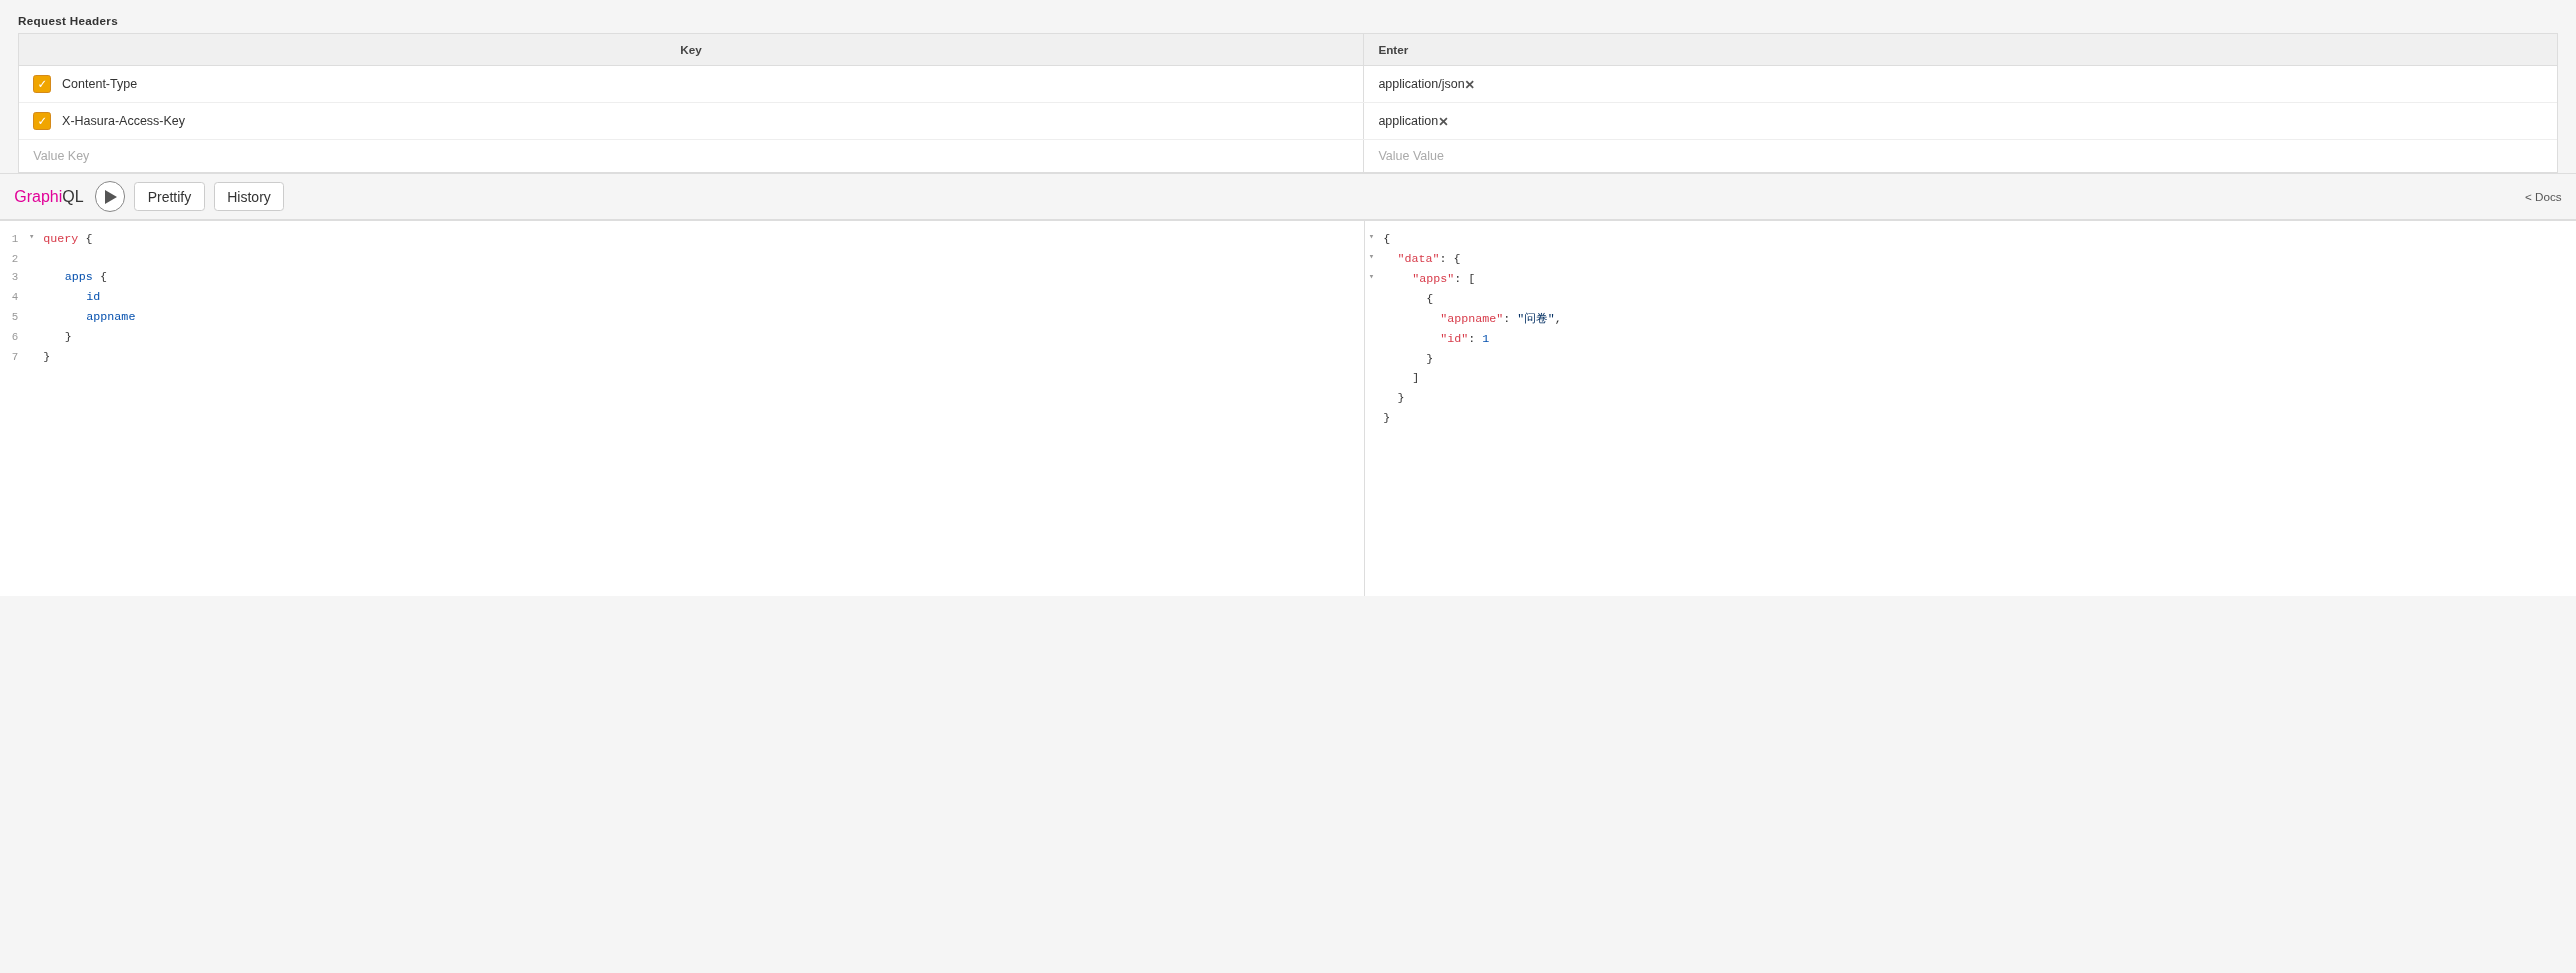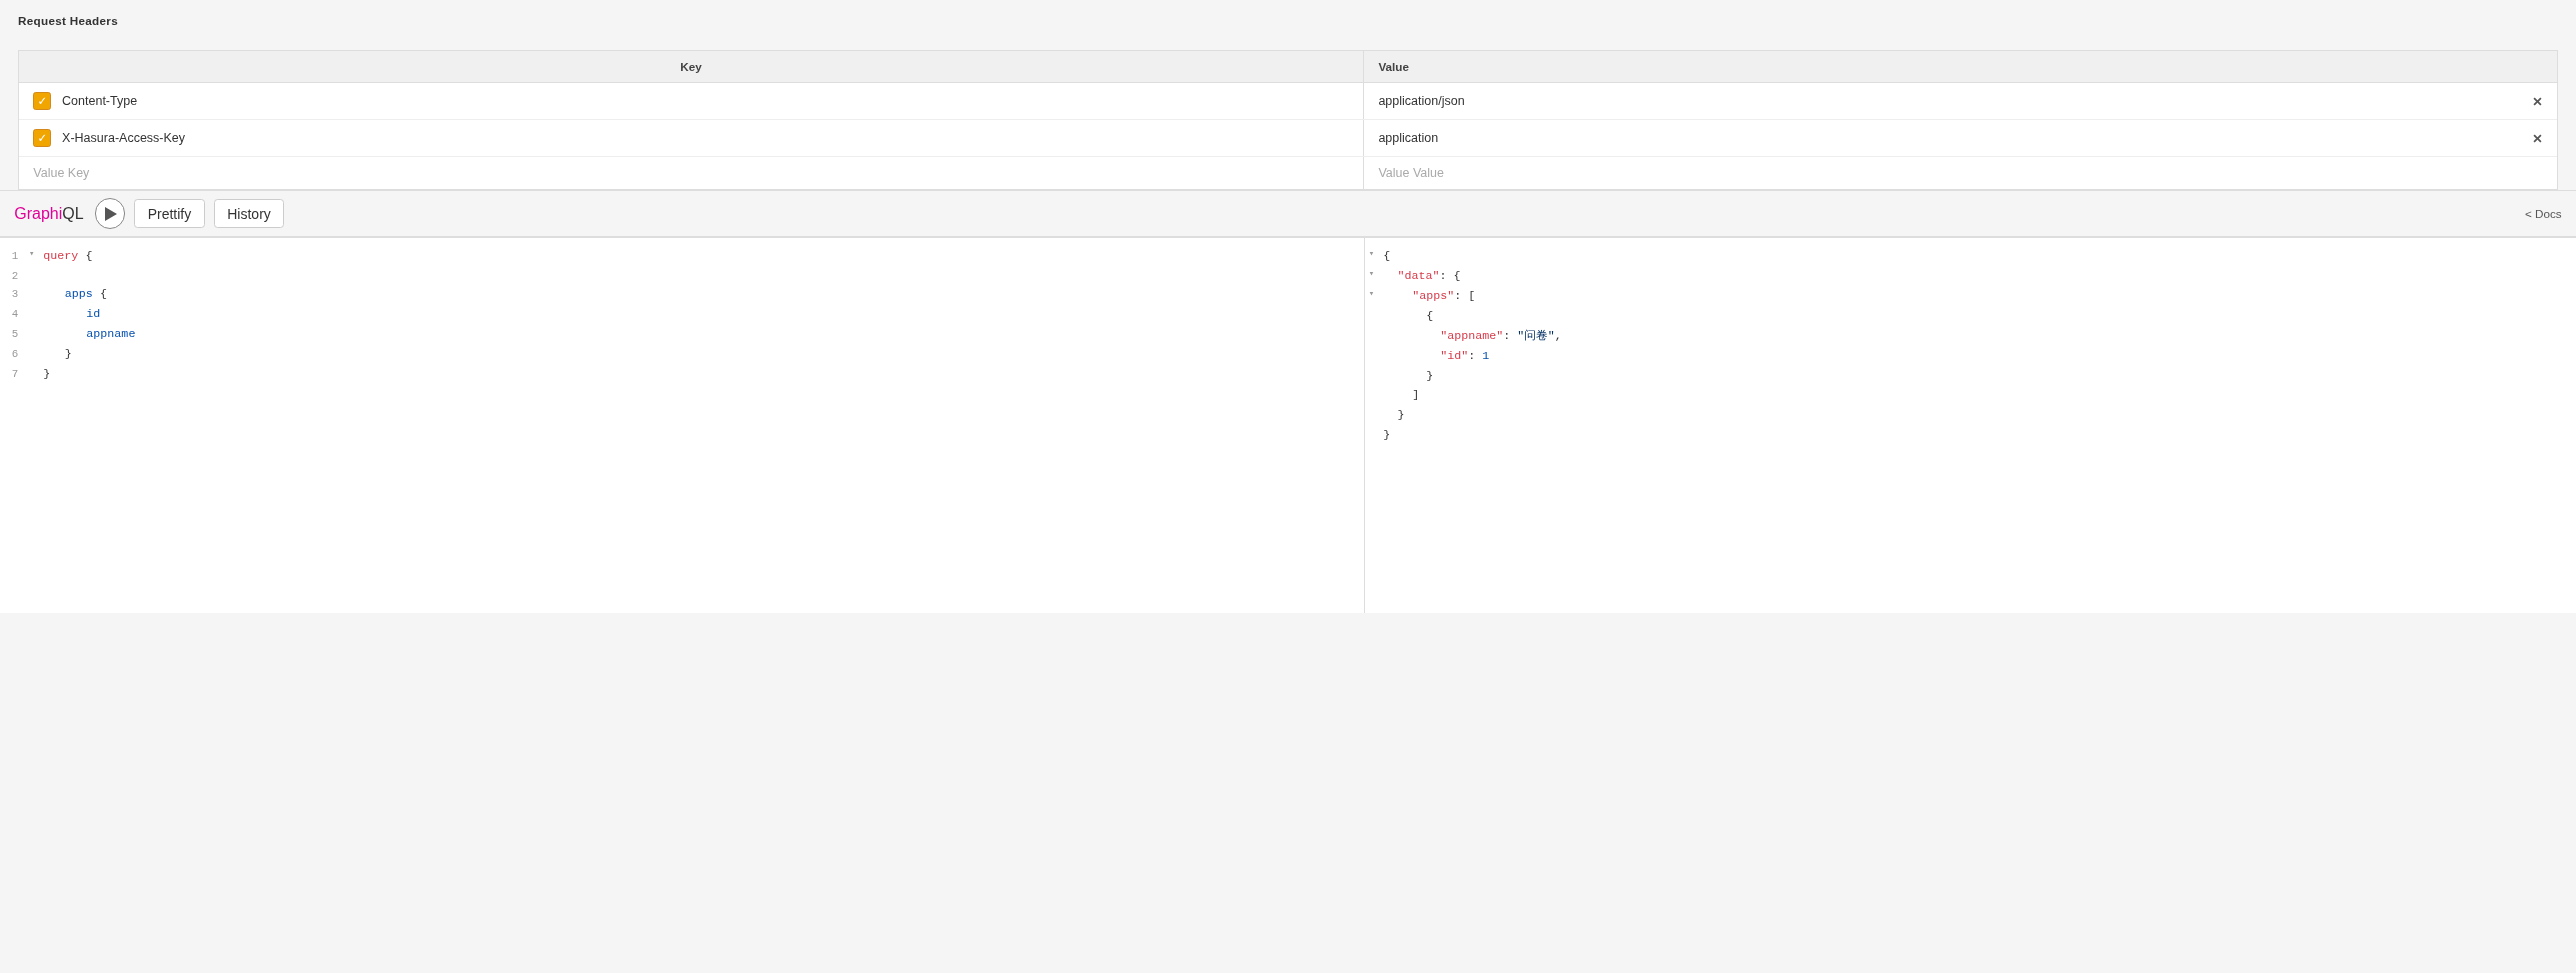--- a/index.html
+++ b/index.html
@@ -17,21 +17,21 @@
 
     .request-headers-section {
       padding: 14.3px 18px 0 18px;
       background: #f5f5f5;
     }
 
     .section-title {
       font-size: 11.7px;
       font-weight: 600;
       color: #333;
-      margin-bottom: 23px;
+      margin-bottom: 6px;
       letter-spacing: 0.3px;
     }
 
     .checkbox-wrapper {
       display: flex;
       align-items: center;
       gap: 10.8px;
     }
 
     .checkbox-icon {
@@ -236,21 +236,20 @@
       padding: 9px 14.3px;
       display: flex;
       align-items: center;
     }
 
     .td-value {
       width: 47%;
       padding: 9px 14.3px;
       display: flex;
       align-items: center;
-      justify-content: space-between;
     }
 
     .th-key {
       width: 53%;
       border-right: 0.9px solid #ddd;
       padding: 9px 14.3px;
       text-align: center;
       font-weight: 600;
       font-size: 11.7px;
       color: #444;
@@ -273,21 +272,21 @@
 </head>
 <body>
 
 <div class="request-headers-section">
   <div class="section-title">Request Headers</div>
 
   <div class="table-wrapper">
 
     <div class="th-row">
       <div class="th-key">Key</div>
-      <div class="th-value">Value</div>
+      <div class="th-value">Enter</div>
     </div>
 
     <div class="tr-row">
       <div class="td-key">
         <div class="checkbox-wrapper">
           <div class="checkbox-icon">✓</div>
           <span>Content-Type</span>
         </div>
       </div>
       <div class="td-value">

